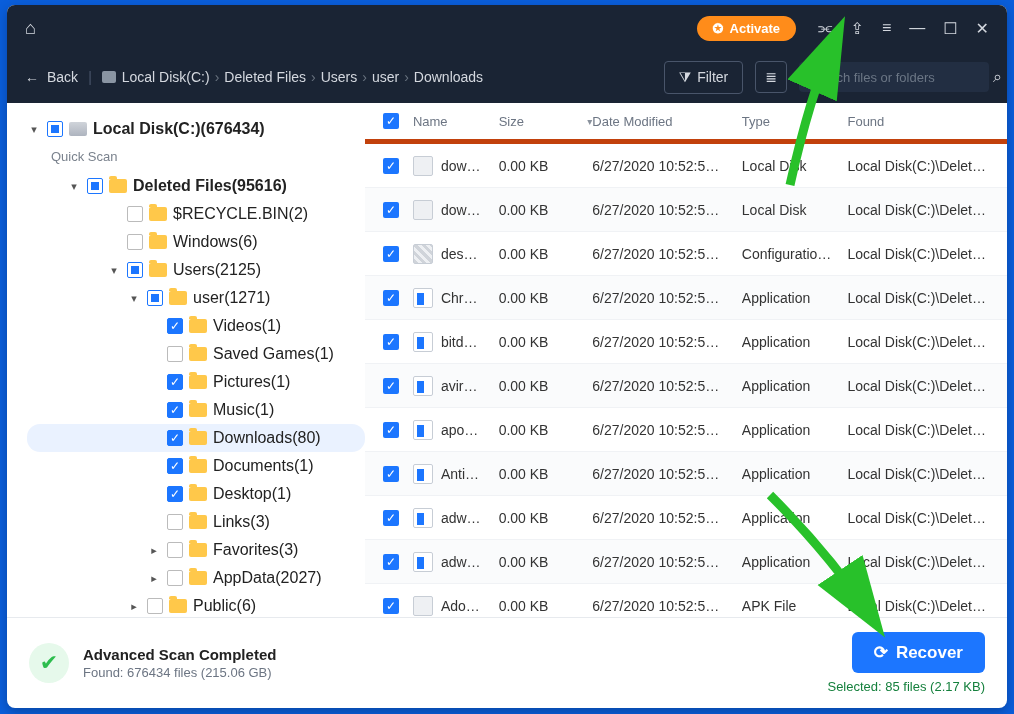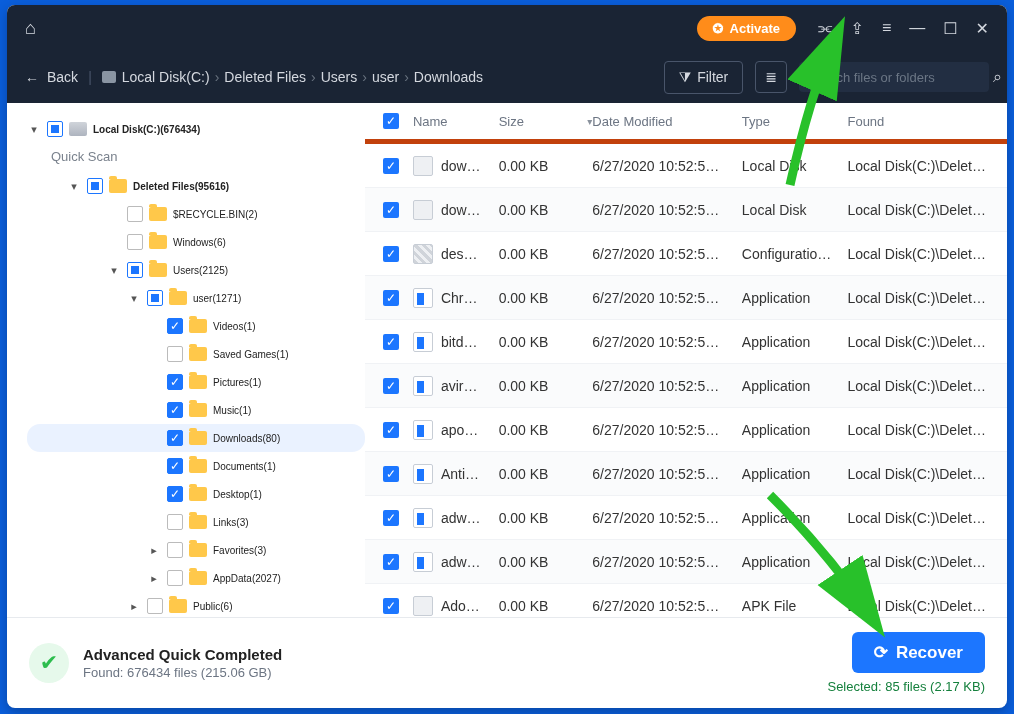--- a/index.html
+++ b/index.html
@@ -37,21 +37,21 @@
 .tree-chev { width: 14px; text-align: center; color: #555; font-size: 11px; cursor: pointer; }
 .tree-chev.none { visibility: hidden; }
 .tree-check { width: 16px; height: 16px; border: 1px solid #bbb; border-radius: 2px; display: inline-flex; align-items: center; justify-content: center; cursor: pointer; }
 .tree-check.checked { background: #1c76ff; border-color: #1c76ff; }
 .tree-check.checked::after { content: "✓"; color: #fff; font-size: 12px; line-height: 1; }
 .tree-check.partial { border-color: #1c76ff; }
 .tree-check.partial::after { content: ""; width: 8px; height: 8px; background: #1c76ff; display: block; }
 .folder-icon { width: 18px; height: 14px; background: #ffc84a; border-radius: 2px; position: relative; }
 .folder-icon::before { content: ""; position: absolute; top: -3px; left: 0; width: 8px; height: 3px; background: #ffc84a; border-radius: 2px 2px 0 0; }
 .disk-icon { width: 18px; height: 14px; background: linear-gradient(#d0d4da,#aeb4bf); border-radius: 2px; }
-.tree-label { font-size: 10px; }
+.tree-label { font-size: 16px; }
 .tree-label.bold { font-weight: 600; }
 .quick-scan { color: #7a828d; font-size: 13px; padding: 6px 0 8px 24px; }
 .lvl1{padding-left:0}.lvl2{padding-left:40px}.lvl3{padding-left:80px}.lvl4{padding-left:100px}.lvl5{padding-left:120px}
 .sidebar .hl { background: #eaf2ff; border-radius: 13px; }
 
 
 .main { flex: 1; display: flex; flex-direction: column; overflow: hidden; }
 .thead { display: flex; align-items: center; padding: 10px 18px; color: #6c7583; font-size: 13px; border-bottom: 5px solid #c2410c; }
 .thead .hcell { display: flex; align-items: center; gap: 4px; }
 .row { display: flex; align-items: center; padding: 0 18px; height: 44px; border-bottom: 1px solid #f0f2f5; font-size: 14px; color: #333; }
@@ -398,21 +398,21 @@
       <div class="col-type">APK File</div>
       <div class="col-path">Local Disk(C:)\Delete…</div>
             </div>
           </div>
     </div>
   </div>
 
   <div class="footer">
     <div class="status-ico">✔</div>
     <div class="status-txt">
-      <h4>Advanced Quick Completed</h4>
+      <h4>Advanced Scan Completed</h4>
       <p>Found: 676434 files (215.06 GB)</p>
     </div>
     <span class="spacer"></span>
     <div class="footer-right">
       <div class="recover-btn">
         <span>⟳</span>
         <span>Recover</span>
       </div>
       <div class="selected-txt">Selected: 85 files (2.17 KB)</div>
     </div>

